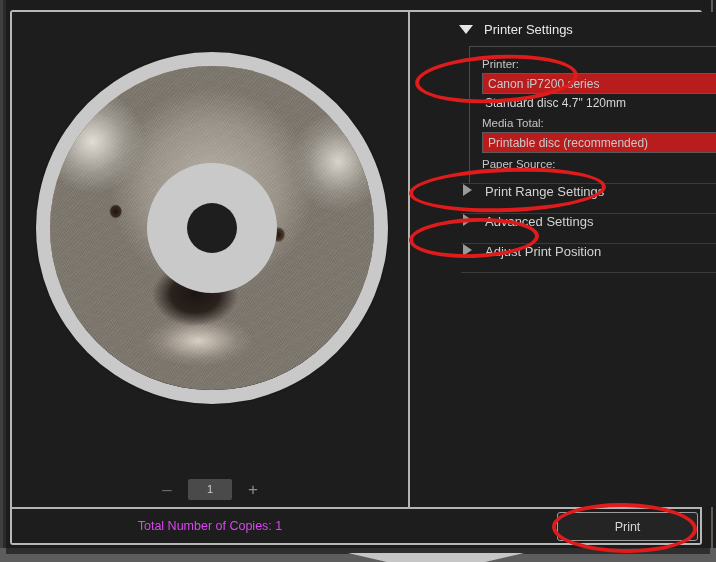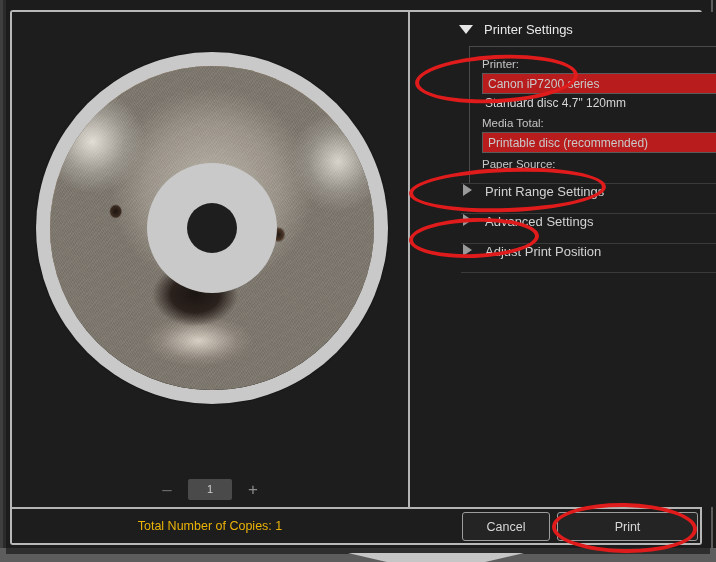--- a/index.html
+++ b/index.html
@@ -349,21 +349,21 @@
     height: 34px;
     display: flex;
     align-items: center;
     background: #1d1d1d;
   }
   .copies-total {
     position: absolute;
     left: 0;
     width: 396px;
     text-align: center;
-    color: #eab308;
+    color: #d946ef;
     font-size: 12.5px;
   }
   .btn {
     position: absolute;
     height: 29px;
     border: 1px solid #9d9d9d;
     border-radius: 3px;
     background: #242424;
     color: #d7d7d7;
     font-size: 12.5px;
@@ -492,21 +492,20 @@
 
         <div class="collapsed-row">
           <span class="tri right"></span>
           <span class="section-title sub">Adjust Print Position</span>
         </div>
 
       </div>
 
       <div class="footer">
         <div class="copies-total">Total Number of Copies:  1</div>
-        <div class="btn btn-cancel">Cancel</div>
         <div class="btn btn-print">Print</div>
       </div>
 
     </div>
   </div>
 
   <div class="bottombar">
     <div class="dark"></div>
     <div class="wedge-shape"></div>
   </div>

